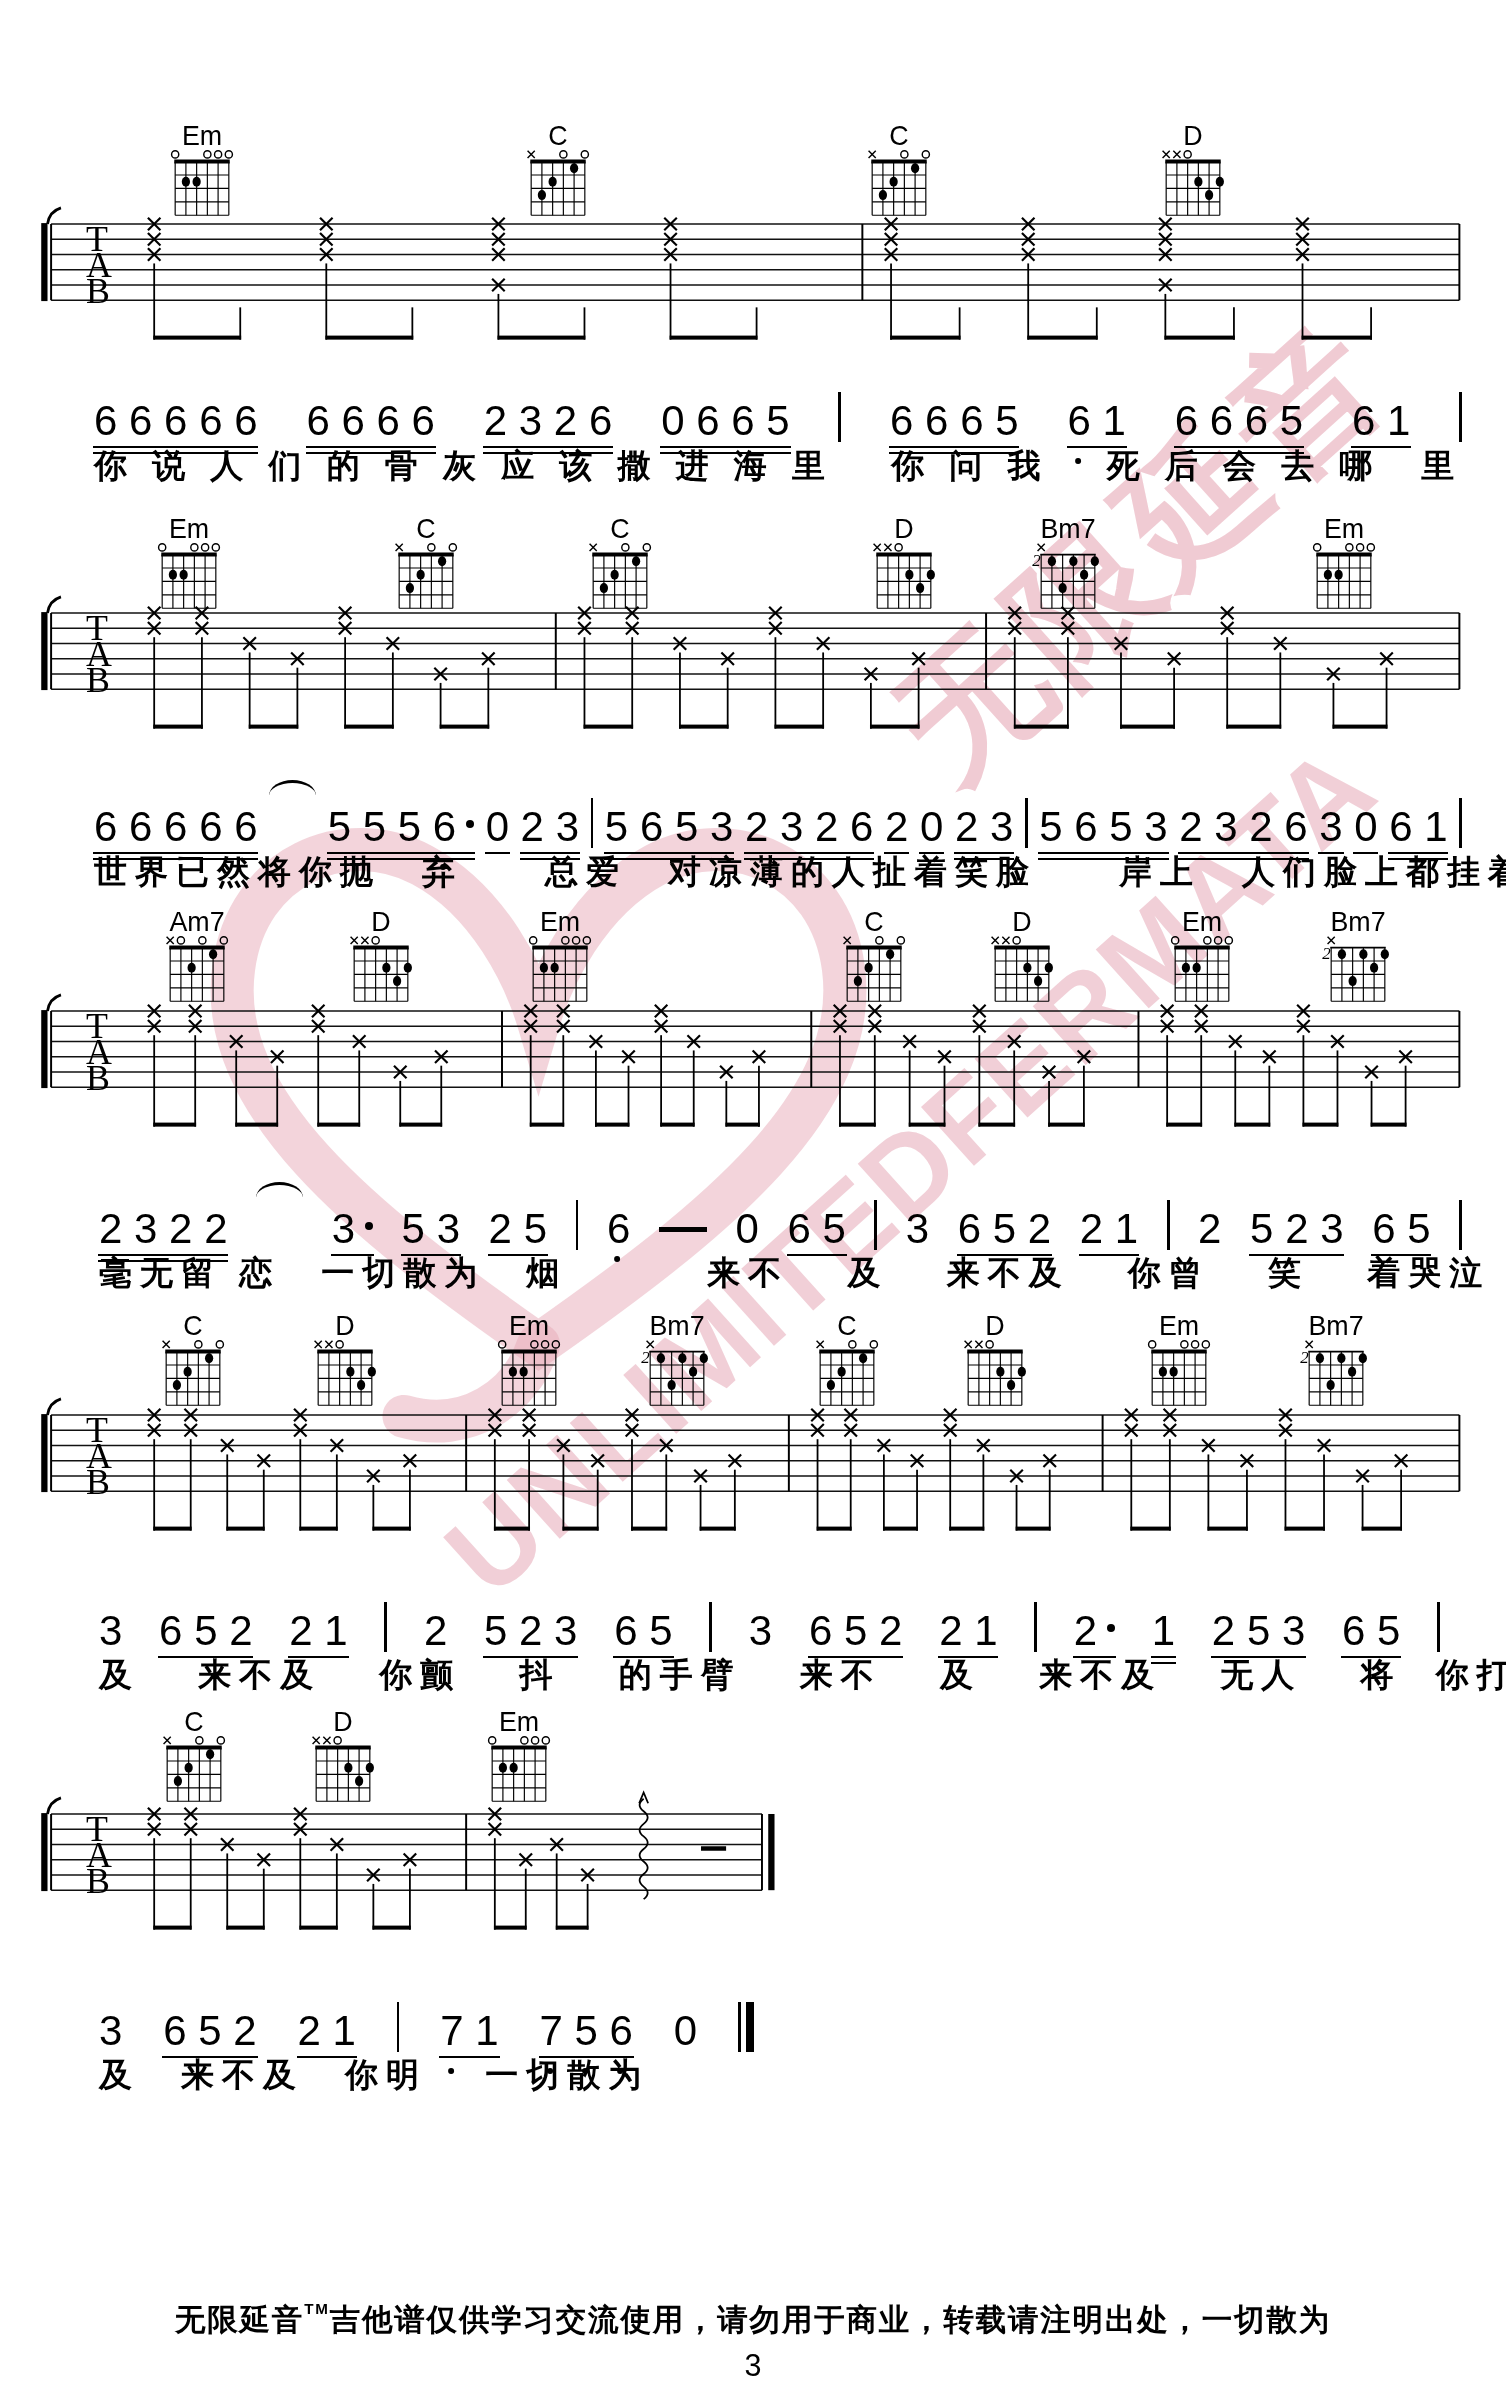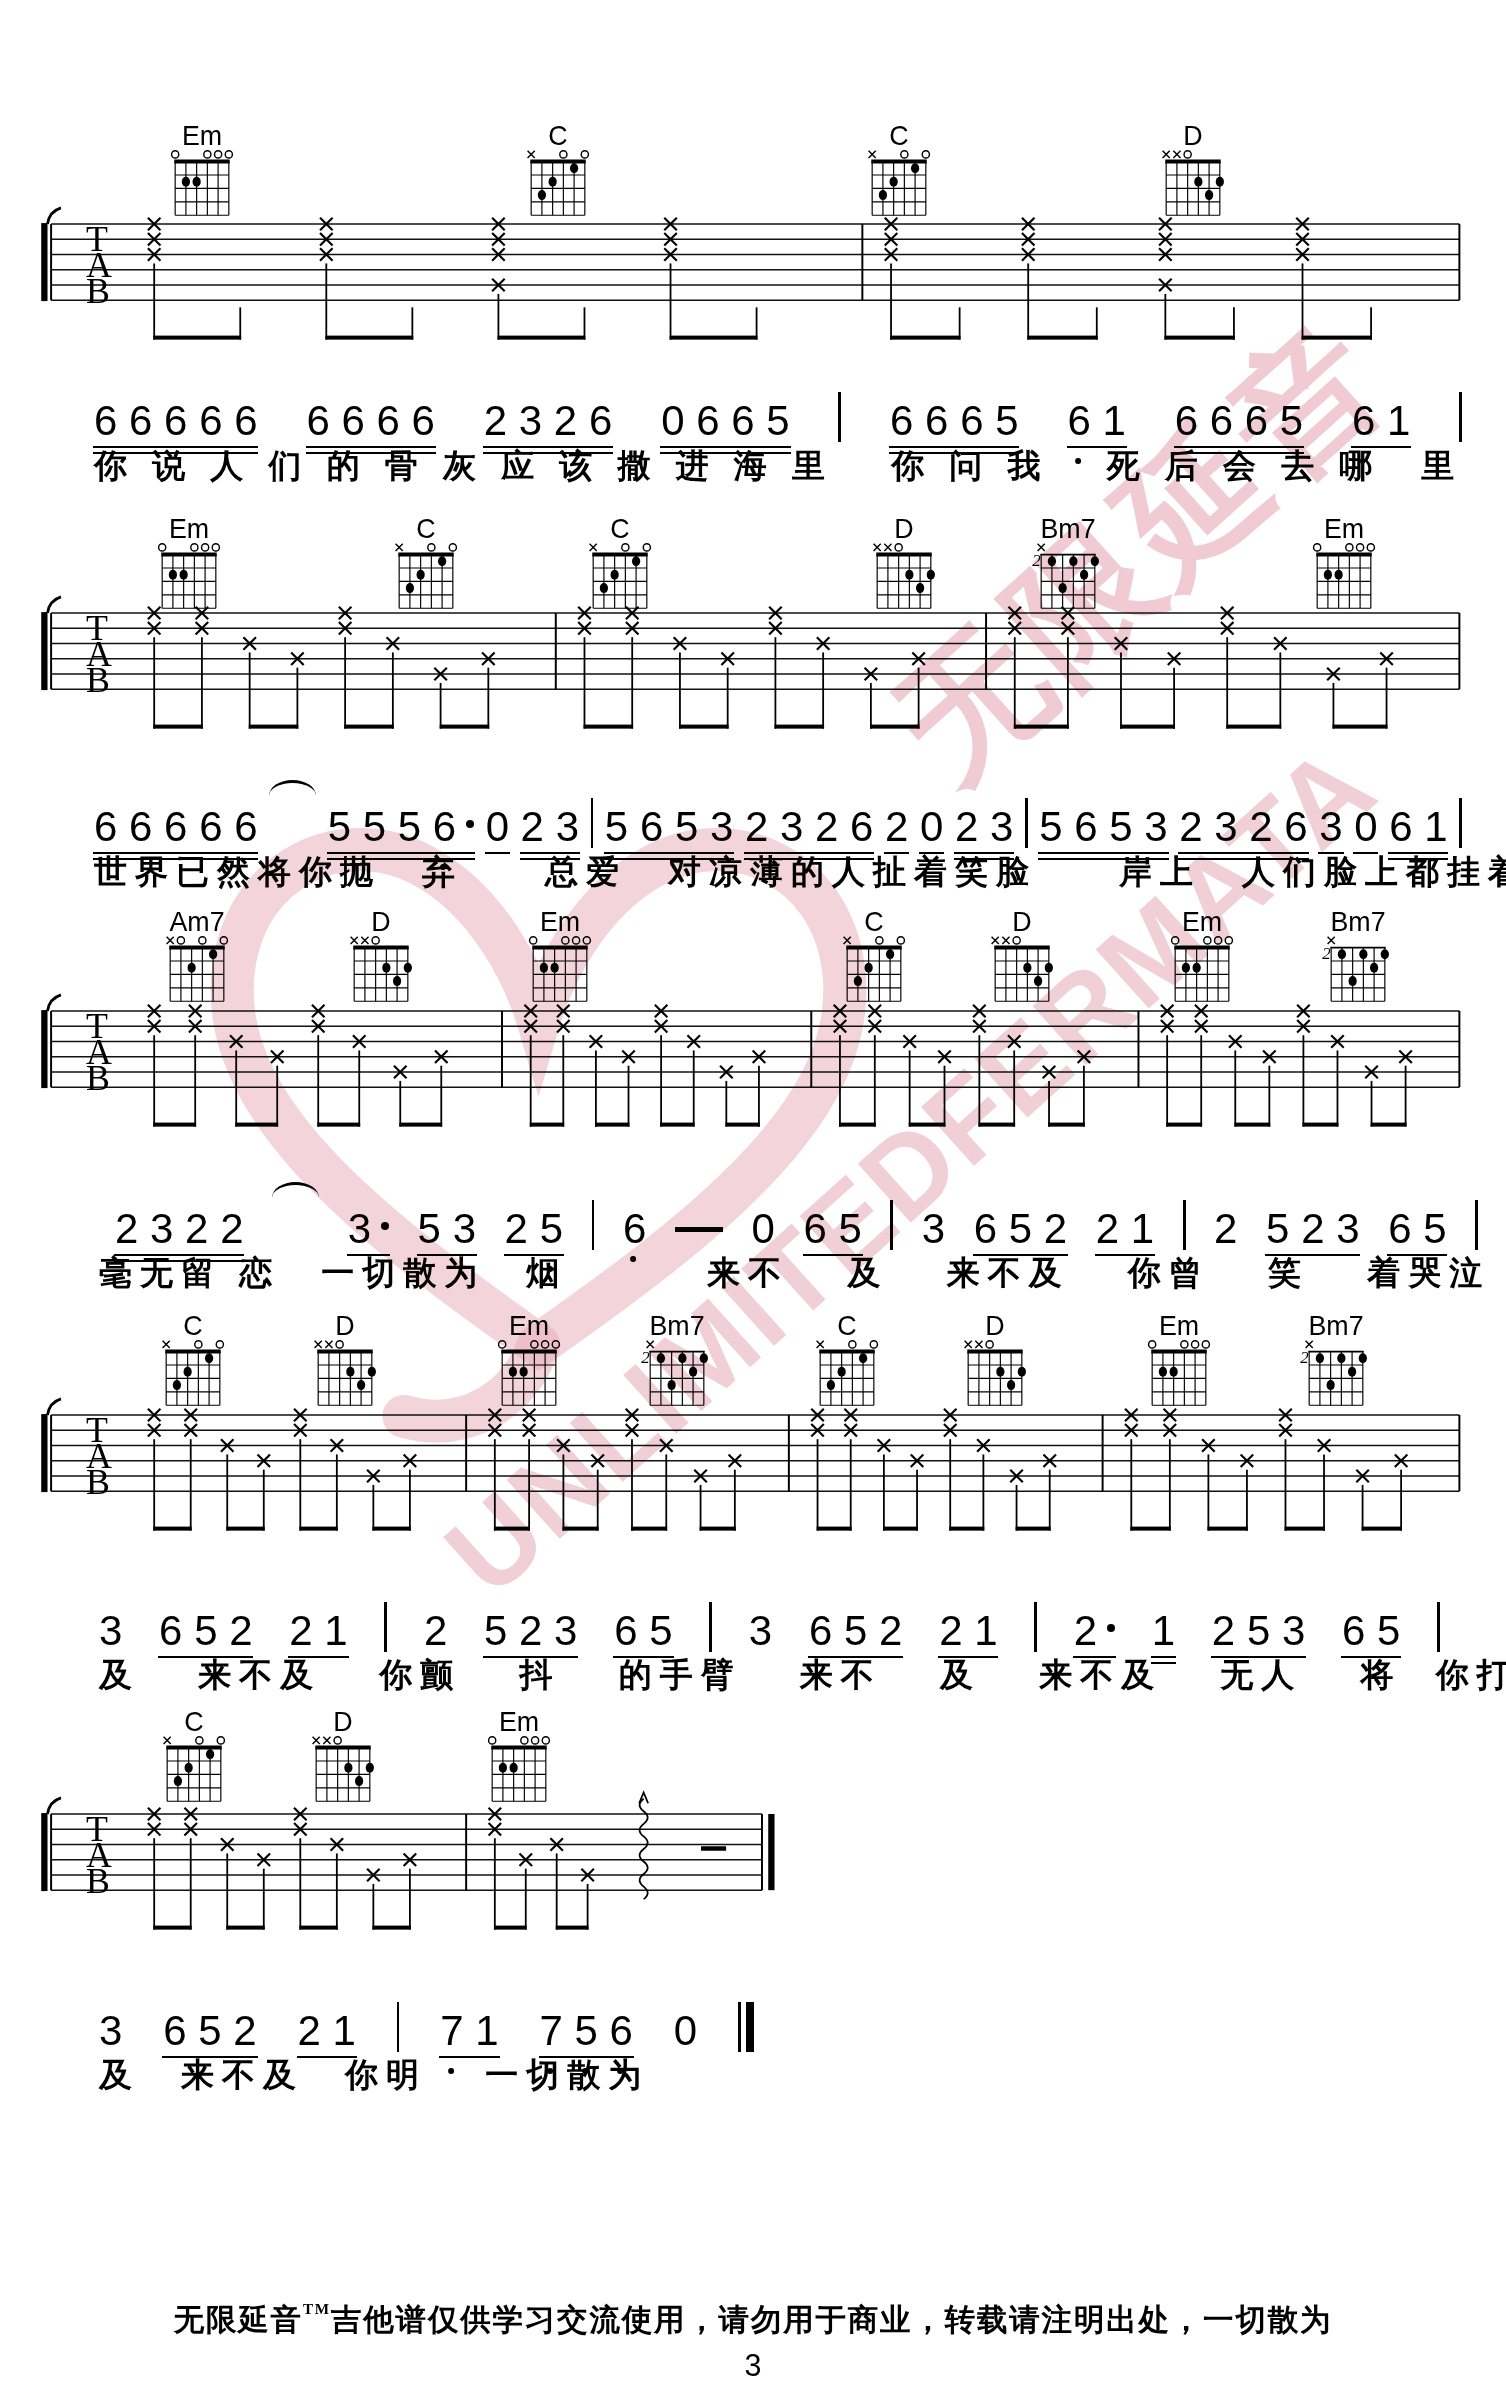--- a/index.html
+++ b/index.html
@@ -27,21 +27,21 @@
   .mbar{width:2.7px;height:50px;background:#000;margin-bottom:0px;}
   .dbar{display:flex;gap:5.4px;align-items:stretch;height:50px;}
   .dbar i{display:block;background:#000;}
   .mdash{width:48px;height:5px;background:#000;margin-bottom:18px;}
   .marc{width:47px;height:12.6px;border-top:3.6px solid #000;border-radius:50% 50% 0 0/100% 100% 0 0;
         margin-bottom:52px;}
   .lyr{position:absolute;font-size:33px;font-weight:700;letter-spacing:8px;white-space:pre;line-height:1.1;}
   
   .footer{position:absolute;left:0;top:2300px;width:100%;text-align:center;font-size:30.5px;
           font-weight:700;letter-spacing:1.8px;}
-  .footer sup{font-size:15.2px;vertical-align:16px;font-weight:700;font-family:Liberation Serif, serif;}
+  .footer sup{font-size:15.2px;vertical-align:16px;font-weight:700;}
   .pageno{position:absolute;left:0;top:2348px;width:100%;text-align:center;font-size:30.5px;font-weight:400;}
 </style>
 </head>
 <body>
 
 <div class="page">
 
   <div class="wm">
     <svg style="left:135px;top:717px;" width="807" height="807" viewBox="0 0 900 900">
       <g fill="none" stroke="rgba(232,170,184,.5)" stroke-width="48" stroke-linecap="round">
@@ -1263,21 +1263,21 @@
         <span class="grp u2"><span class="dg">2</span><span class="dg">3</span><i class="ul u1p"></i><i class="ul u2p"></i></span>
         <span class="mbar"></span>
         <span class="grp u2"><span class="dg">5</span><span class="dg">6</span><span class="dg">5</span><span class="dg">3</span><i class="ul u1p"></i><i class="ul u2p"></i></span>
         <span class="grp u2"><span class="dg">2</span><span class="dg">3</span><span class="dg">2</span><span class="dg">6</span><i class="ul u1p"></i><i class="ul u2p"></i></span>
         <span class="grp u1"><span class="dg">3</span><i class="ul u1p"></i></span>
         <span class="grp u1"><span class="dg">0</span><i class="ul u1p"></i></span>
         <span class="grp u2"><span class="dg">6</span><span class="dg">1</span><i class="ul u1p"></i><i class="ul u2p"></i></span>
         <span class="mbar"></span>
       </div>
       <div class="lyr" style="left: 94px; top: 854px; width: 1368px;">世界已然将你抛　弃　　总爱　对凉薄的人扯着笑脸　　岸上　人们脸上都挂着无关　　人间</div>
-      <div class="melody" style="left: 115px; top: 1203px; width: 1363px;">
+      <div class="melody" style="left: 99px; top: 1203px; width: 1363px;">
         <span class="grp u2"><span class="dg">2</span><span class="dg">3</span><span class="dg">2</span><span class="dg">2</span><i class="ul u1p"></i><i class="ul u2p"></i></span>
         <span class="marc"></span>
         <span class="grp u1"><span class="dg">3</span><span class="aug"></span><i class="ul u1p"></i></span>
         <span class="grp u1"><span class="dg">5</span><span class="dg">3</span><i class="ul u1p"></i></span>
         <span class="grp u1"><span class="dg">2</span><span class="dg ld">5</span><i class="ul u1p"></i></span>
         <span class="mbar"></span>
         <span class="grp u0"><span class="dg ld">6</span></span>
         <span class="mdash"></span>
         <span class="grp u0"><span class="dg">0</span></span>
         <span class="grp u1"><span class="dg">6</span><span class="dg">5</span><i class="ul u1p"></i></span>

